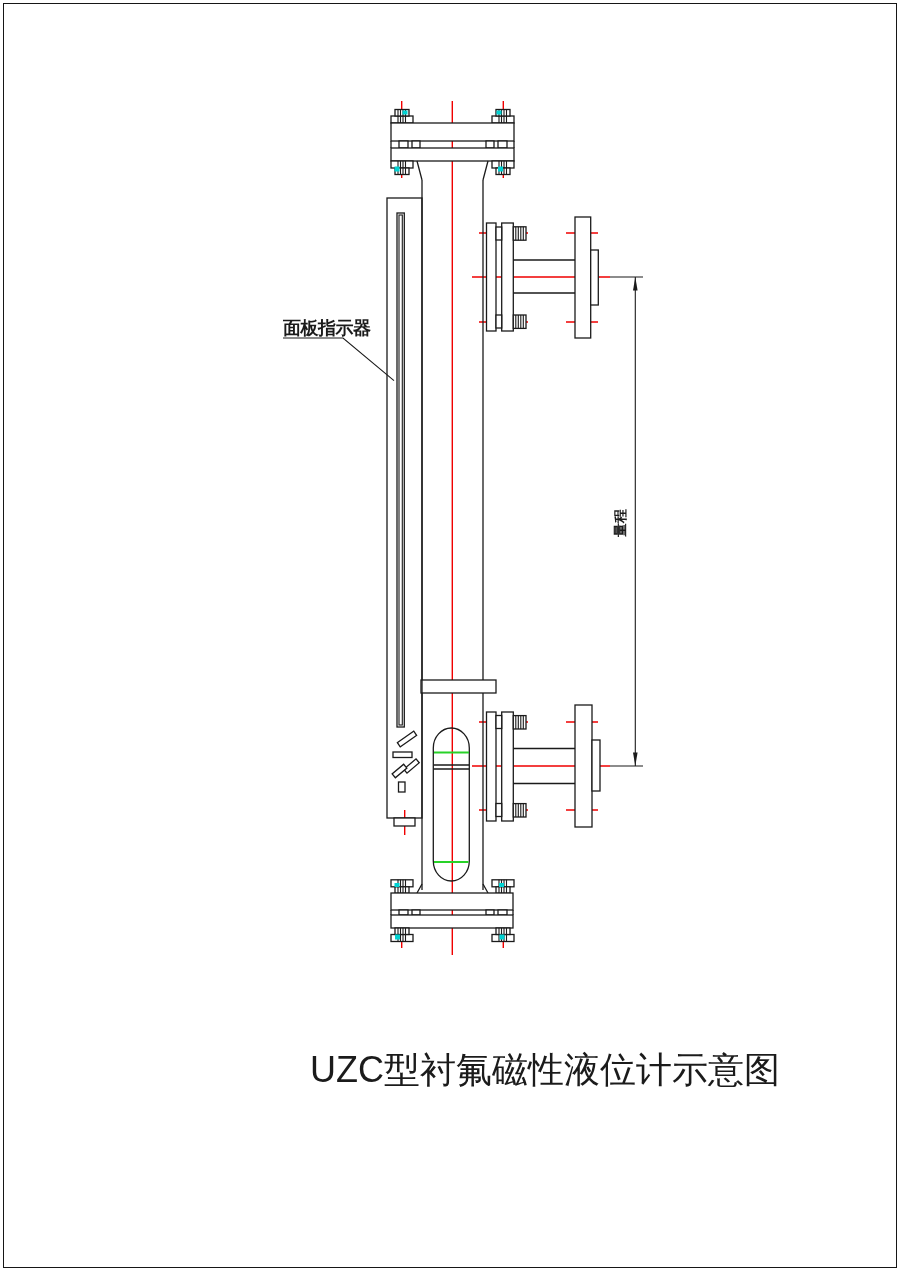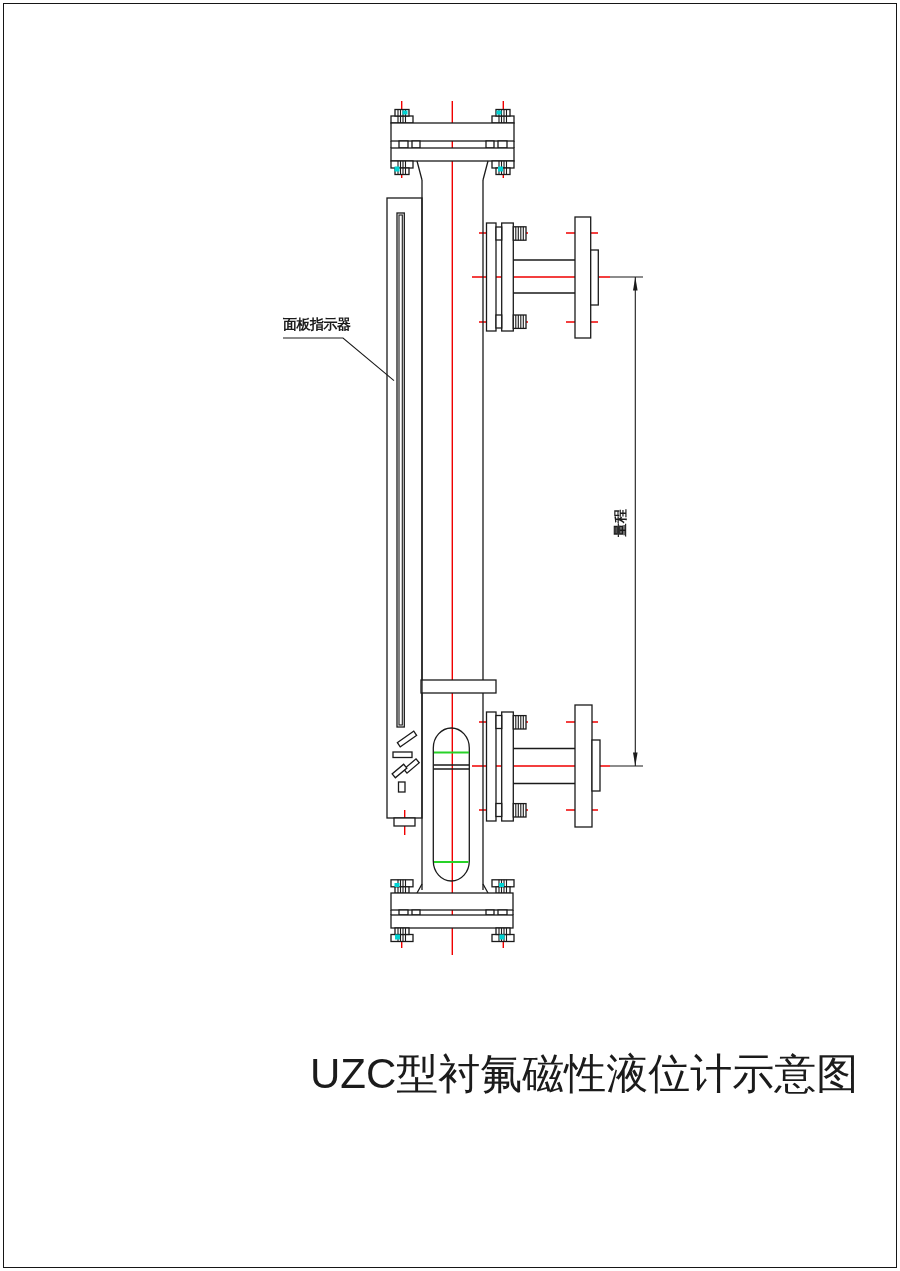--- a/index.html
+++ b/index.html
@@ -21,30 +21,30 @@
   svg{position:absolute;left:0;top:0;}
   .ln{stroke:var(--ink);stroke-width:1.3;fill:none;}
   .fr{stroke:var(--ink);stroke-width:1.3;fill:#ffffff;}
   .thin{stroke:var(--ink);stroke-width:1.1;fill:none;}
   .rd{stroke:var(--red);stroke-width:1.4;fill:none;}
   .gn{stroke:var(--green);stroke-width:1.8;fill:none;}
   .cy{fill:var(--cyan);stroke:none;}
   .solid{fill:var(--ink);stroke:none;}
   .callout-label{
     position:absolute;left:283px;top:316px;width:70px;
-    font-size:14px;font-weight:bold;letter-spacing:-0.5px;white-space:nowrap;
+    font-size:18px;font-weight:bold;letter-spacing:-0.5px;white-space:nowrap;
   }
   .dim-label{
     position:absolute;left:597px;top:514px;width:48px;height:18px;
     font-size:14px;font-weight:bold;text-align:center;white-space:nowrap;
     transform:rotate(-90deg);transform-origin:center center;
   }
   .title{
     position:absolute;left:310px;top:1046px;width:420px;
-    font-size:42px;font-weight:400;letter-spacing:0px;white-space:nowrap;
+    font-size:36px;font-weight:400;letter-spacing:0px;white-space:nowrap;
   }
 </style>
 </head>
 <body>
 
 <div class="frame"></div>
 
 <svg width="900" height="1271" viewBox="0 0 900 1271">
 
   <defs>

